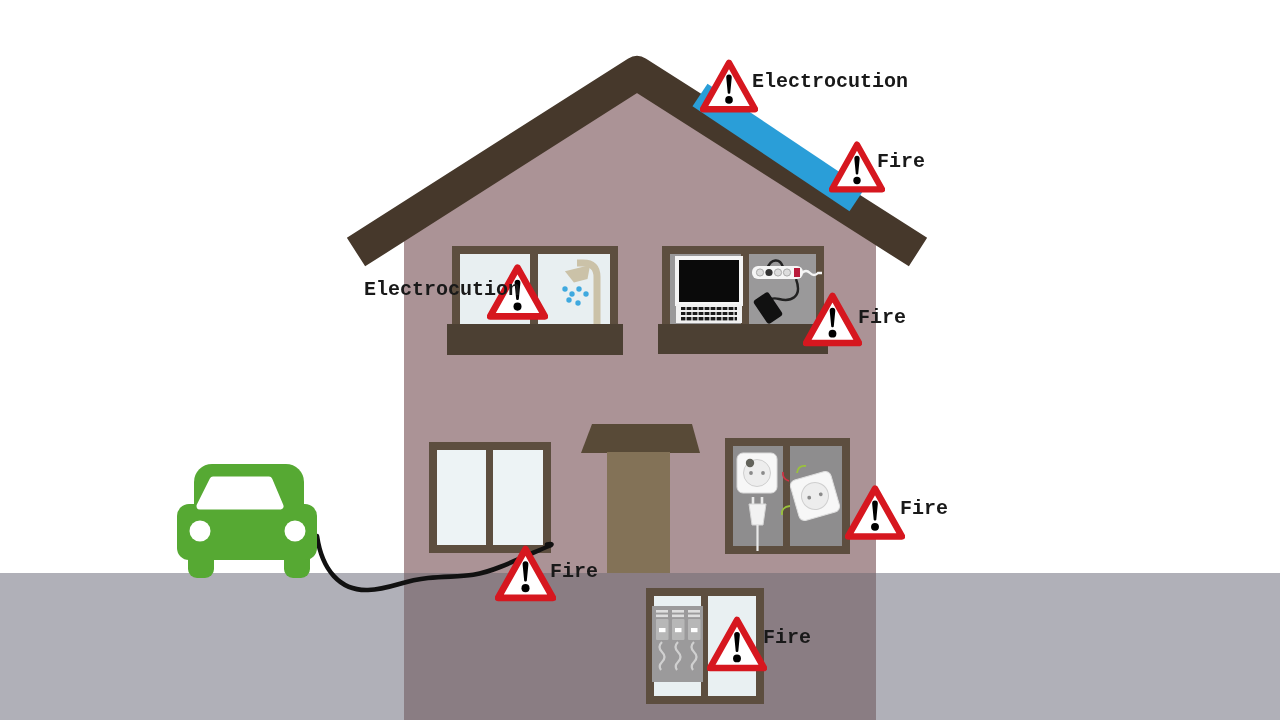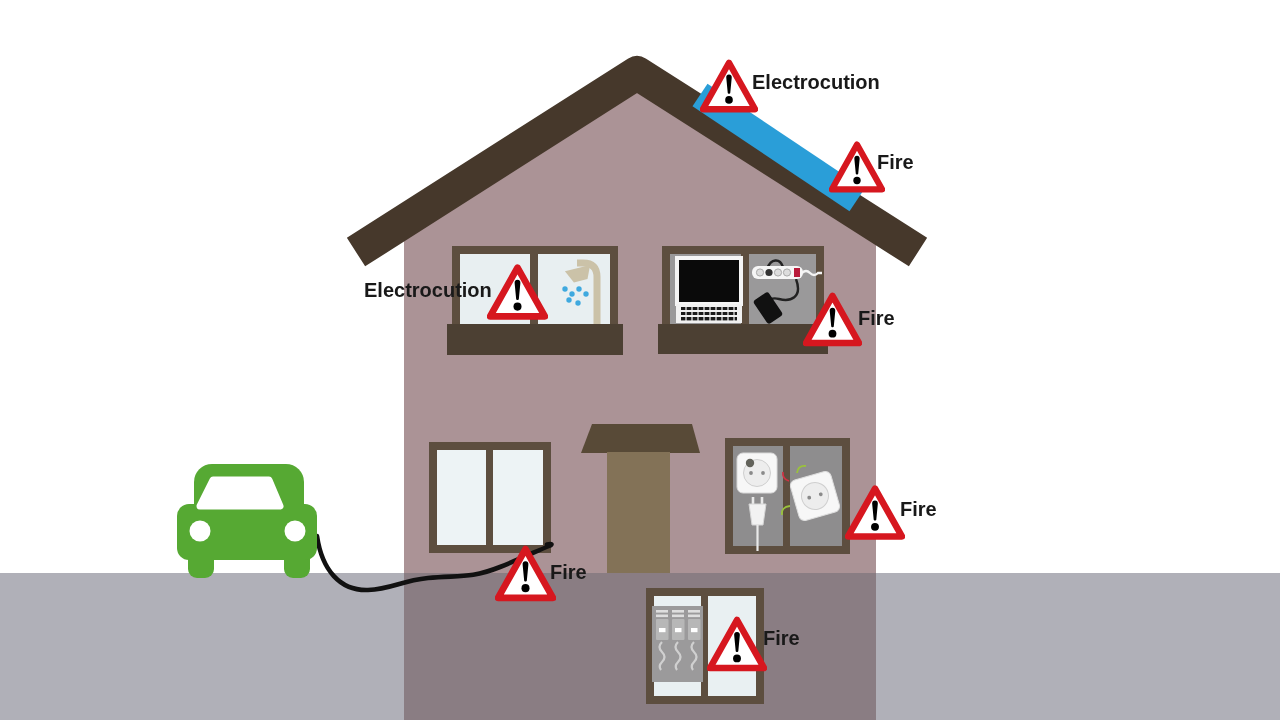--- a/index.html
+++ b/index.html
@@ -1,21 +1,21 @@
 <!DOCTYPE html>
 <html><head>
 <meta charset="utf-8">
 <style>
   html,body{margin:0;padding:0;background:#ffffff;}
   #scene{
     position:relative;
     width:1280px;height:720px;
     overflow:hidden;
     background:#ffffff;
-    font-family:Liberation Sans, sans-serif;
+    font-family:Liberation Mono, monospace;
     text-align:center;
   }
   #scene svg.layer{position:absolute;left:0;top:0;}
   .warn-label{
     position:absolute;
     font-weight:700;
     font-size:20px;
     line-height:20px;
     color:#191919;
     white-space:nowrap;

